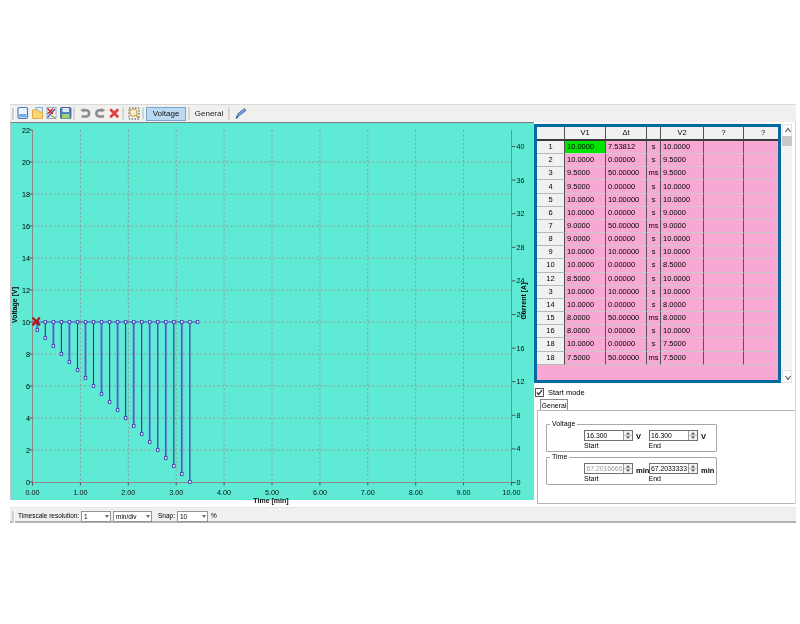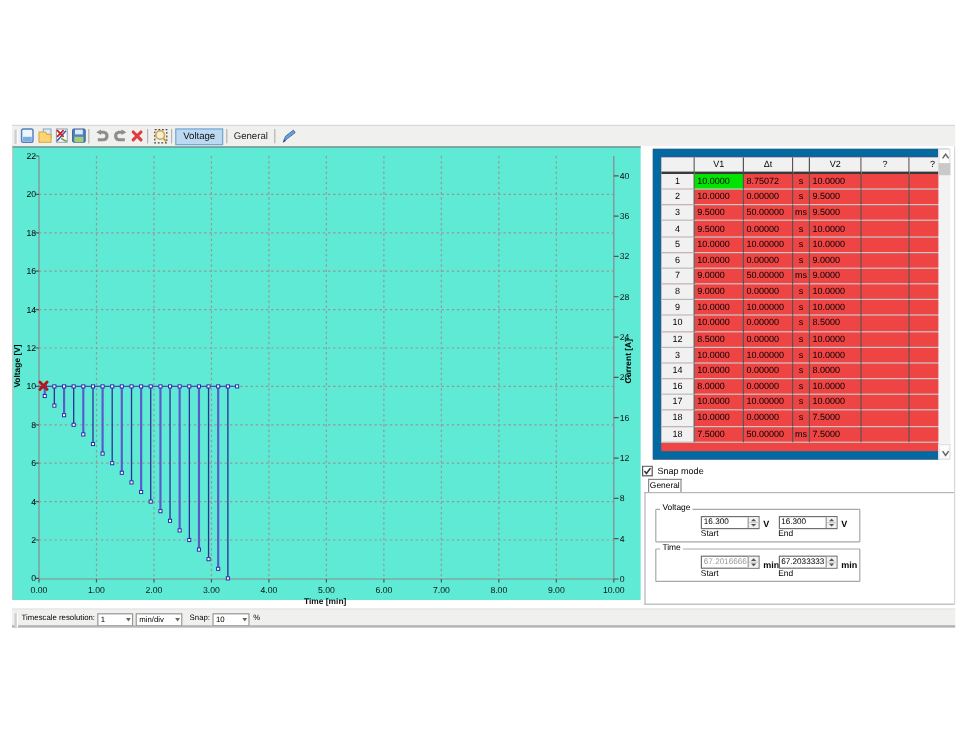--- a/index.html
+++ b/index.html
@@ -16,22 +16,22 @@
            text-align:center;line-height:12px;}
   #currbtn{position:absolute;left:180px;top:2px;width:38px;height:14px;font-size:8px;color:#222;
            text-align:center;line-height:13px;}
   
   #chartpanel{left:10px;top:122px;width:524px;height:378px;background:#5eead4;
               border-top:1px solid #7d7d7d;border-left:1px solid #c4c4c4;box-sizing:border-box;}
   
   #rightpanel{left:534px;top:122px;width:262px;height:382px;background:#fff;
               border-right:1px solid #d8d8d8;box-sizing:border-box;}
   
-  #seqtable{position:absolute;left:0px;top:2px;width:247px;height:259px;border:7px solid #0369a1;
-            box-sizing:border-box;overflow:hidden;background:#ef4444;margin-left:10px;}
+  #seqtable{position:absolute;left:0px;top:2px;width:247px;height:259px;border:3px solid #0369a1;
+            box-sizing:border-box;overflow:hidden;background:#f9a8d4;}
   table{border-collapse:separate;border-spacing:0;table-layout:fixed;width:246px;font-size:7.5px;color:#000;}
   td,th{box-sizing:border-box;height:13.17px;padding:0 0 0 2px;overflow:hidden;white-space:nowrap;
         border-right:1px solid #555;border-bottom:1px solid #c9c9c9;font-weight:normal;line-height:12px;}
   th{background:#f1f1f1;text-align:center;padding:0;height:12.2px;border-bottom:2px solid #3a3a3a;}
   td.rh{background:#f1f1f1;text-align:center;padding:0;border-right:1px solid #4d4d4d;border-bottom:1px solid #b9b9b9;}
   td.grn{background:#00e400;}
   
   #sbar{position:absolute;left:248px;top:2px;width:10px;height:259px;background:#f3f3f3;}
   .sbtn{position:absolute;left:0;width:10px;height:13px;background:#fcfcfc;color:#555;border:1px solid #e2e2e2;box-sizing:border-box;
         font-size:7px;text-align:center;line-height:11px;}
@@ -297,21 +297,21 @@
               <th style="width:41px">V1</th>
               <th style="width:41px">Δt</th>
               <th style="width:14px"></th>
               <th style="width:43px">V2</th>
               <th style="width:40px">?</th>
               <th style="width:39px">?</th>
             </tr>
             <tr>
               <td class="rh">1</td>
               <td class="grn">10.0000</td>
-              <td>8.75072</td>
+              <td>7.53812</td>
               <td style="text-align:center;padding:0">s</td>
               <td>10.0000</td>
               <td></td>
               <td></td>
             </tr>
             <tr>
               <td class="rh">2</td>
               <td>10.0000</td>
               <td>0.00000</td>
               <td style="text-align:center;padding:0">s</td>
@@ -412,32 +412,32 @@
             <tr>
               <td class="rh">14</td>
               <td>10.0000</td>
               <td>0.00000</td>
               <td style="text-align:center;padding:0">s</td>
               <td>8.0000</td>
               <td></td>
               <td></td>
             </tr>
             <tr>
+              <td class="rh">15</td>
+              <td>8.0000</td>
+              <td>50.00000</td>
+              <td style="text-align:center;padding:0">ms</td>
+              <td>8.0000</td>
+              <td></td>
+              <td></td>
+            </tr>
+            <tr>
               <td class="rh">16</td>
               <td>8.0000</td>
               <td>0.00000</td>
-              <td style="text-align:center;padding:0">s</td>
-              <td>10.0000</td>
-              <td></td>
-              <td></td>
-            </tr>
-            <tr>
-              <td class="rh">17</td>
-              <td>10.0000</td>
-              <td>10.00000</td>
               <td style="text-align:center;padding:0">s</td>
               <td>10.0000</td>
               <td></td>
               <td></td>
             </tr>
             <tr>
               <td class="rh">18</td>
               <td>10.0000</td>
               <td>0.00000</td>
               <td style="text-align:center;padding:0">s</td>
@@ -466,21 +466,21 @@
       <div id="sthumb"></div>
       <div class="sbtn" style="top:246px">
           <svg width="8" height="11" style="position:absolute;left:0.5px;top:1px">
             <path d="M1.5 4 L4 7.5 L6.5 4" fill="none" stroke="#606060" stroke-width="1.2"></path>
           </svg>
         </div>
     </div>
     <div id="editmode"><svg style="position:absolute;left:0;top:0" width="10" height="10">
           <rect x="0.5" y="0.5" width="8" height="8" fill="#fff" stroke="#555"></rect>
           <path d="M2 4.5 L3.7 6.5 L7 2.2" stroke="#333" stroke-width="1.3" fill="none"></path>
-        </svg><span style="padding-left:13px">Snap mode</span></div>
+        </svg><span style="padding-left:13px">Start mode</span></div>
     <div id="gentab">General</div>
     <div id="tabpanel">
       <div class="grpbox" style="top:13px">
         <div class="grplbl">Voltage</div>
         <div class="edit" style="left:37px;top:5.5px">16.300<span class="spin">
               <svg width="8" height="9">
                 <path d="M4 1.2 L6.2 3.4 L1.8 3.4 Z" fill="#555"></path>
                 <path d="M4 7.8 L6.2 5.6 L1.8 5.6 Z" fill="#555"></path>
                 <line x1="0" y1="4.5" x2="8" y2="4.5" stroke="#cfcfcf"></line>
               </svg>

